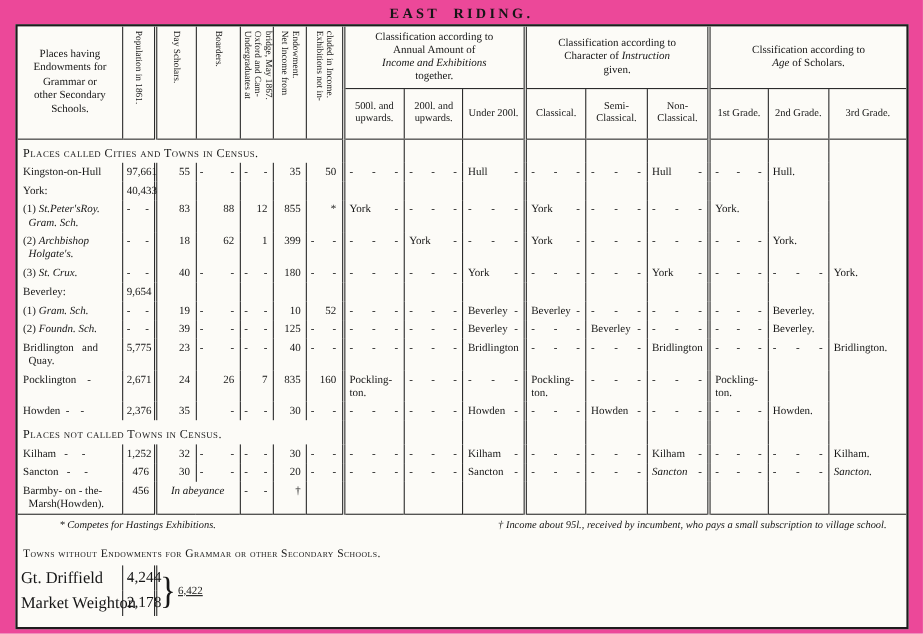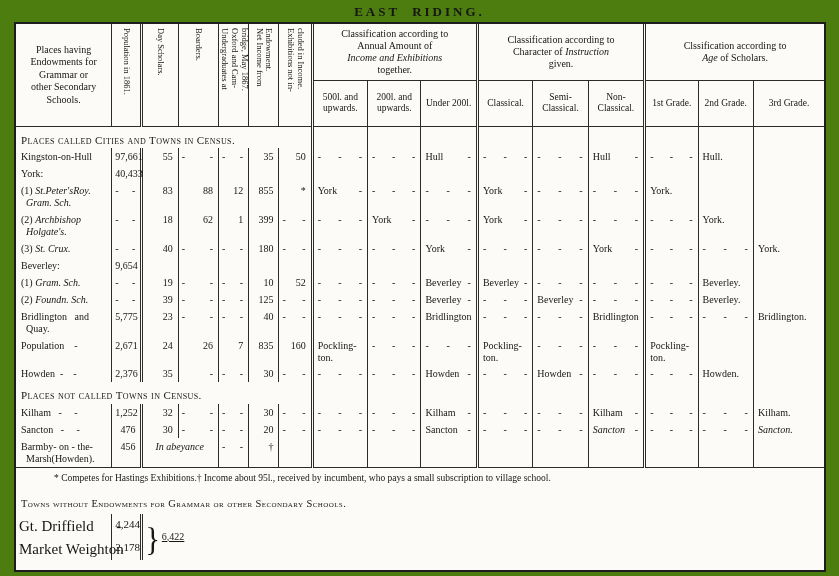--- a/index.html
+++ b/index.html
@@ -2,21 +2,21 @@
 <html><head>
 <meta charset="utf-8">
 <style>
   html,body{margin:0;padding:0;}
   body{
     width:839px;height:576px;overflow:hidden;
     background:#f6f4ee;
     font-family:"Liberation Serif","DejaVu Serif",serif;
     color:#161616;
   }
-  .sheet{width:839px;height:576px;background:#4d7c0f;position:relative;}
+  .sheet{width:839px;height:576px;background:#ec4899;position:relative;}
   .title{
     text-align:center;padding-top:4px;height:17px;
     font-size:13px;font-weight:bold;letter-spacing:3px;word-spacing:6px;
   }
   .frame{
     margin:1px 13px 0 14px;
     border:2px solid #1d1d1d;
     height:546px;
     overflow:hidden;
     background:#fcfbf7;
@@ -58,27 +58,27 @@
   td.num .fx>span:only-child{margin-left:auto;}
   td.txt .fx>span:only-child{margin-right:auto;}
   td.abey .fx{justify-content:flex-end;}
   td.abey .fx>span:only-child{margin:0 auto;}
   .fx span{white-space:pre-line;}
 
   td.footrow{
     border-top:1px solid #2b2b2b;
     padding:5px 18px 4px 38px;font-size:9.5px;
   }
-  .footwrap{display:flex;justify-content:flex-start;}
+  .footwrap{display:flex;justify-content:space-between;font-style:italic;}
   td.botHead{
     font-variant:small-caps;font-size:10.5px;letter-spacing:.4px;
     padding:10px 0 4px 5px;white-space:nowrap;margin-left:16px;
   }
   td.miniPlace{white-space:pre;padding-left:3px;font-size:15px;padding-top:4px;}
-  td.miniPop{font-size:11px;padding-top:4px;}
+  td.miniPop{font-size:14px;padding-top:4px;}
   td.braceCell{vertical-align:middle;padding-left:2px;font-size:10px;text-decoration:underline;}
   .brace{
     display:inline-block;font-size:30px;line-height:1;
     transform:scaleY(1.15);vertical-align:middle;margin-right:2px;font-weight:400;
   }
 </style>
 </head>
 <body>
 
 <div class="sheet">
@@ -838,21 +838,21 @@
                 <span>-</span>
               </div>
             </td>
             <td class="bl-s txt">
               <div class="fx">
                 <span>Bridlington.</span>
               </div>
             </td>
           </tr>
           <tr>
-            <td class="place">Population    -</td>
+            <td class="place">Pocklington    -</td>
             <td class="bl-s num">
               <div class="fx">
                 <span>2,671</span>
               </div>
             </td>
             <td class="bl-d num">
               <div class="fx">
                 <span>24</span>
               </div>
             </td>

